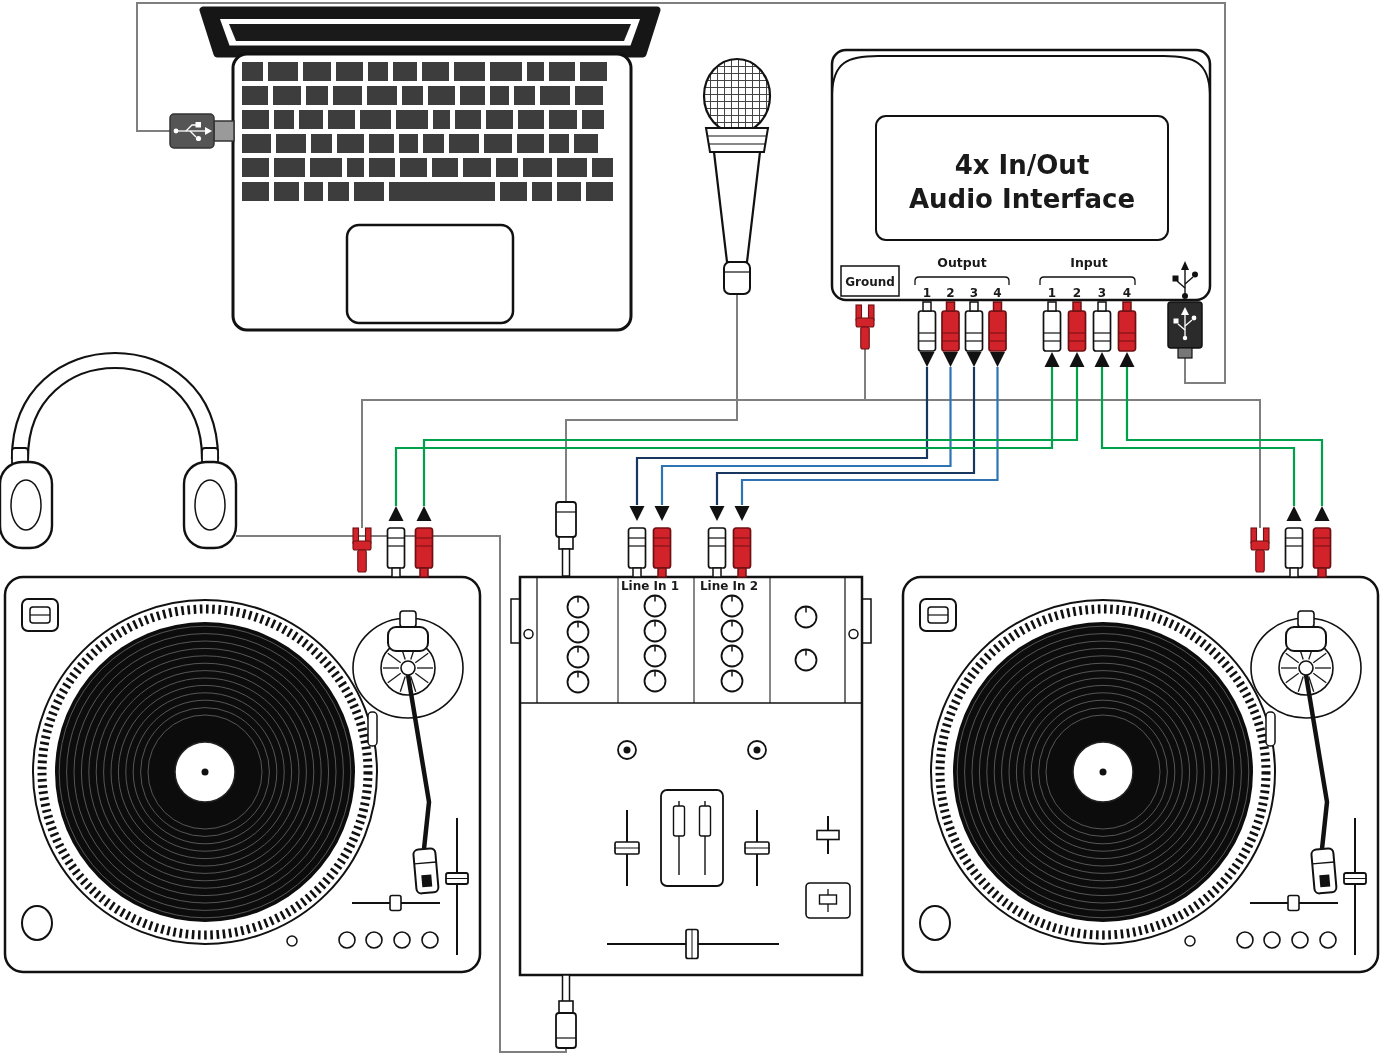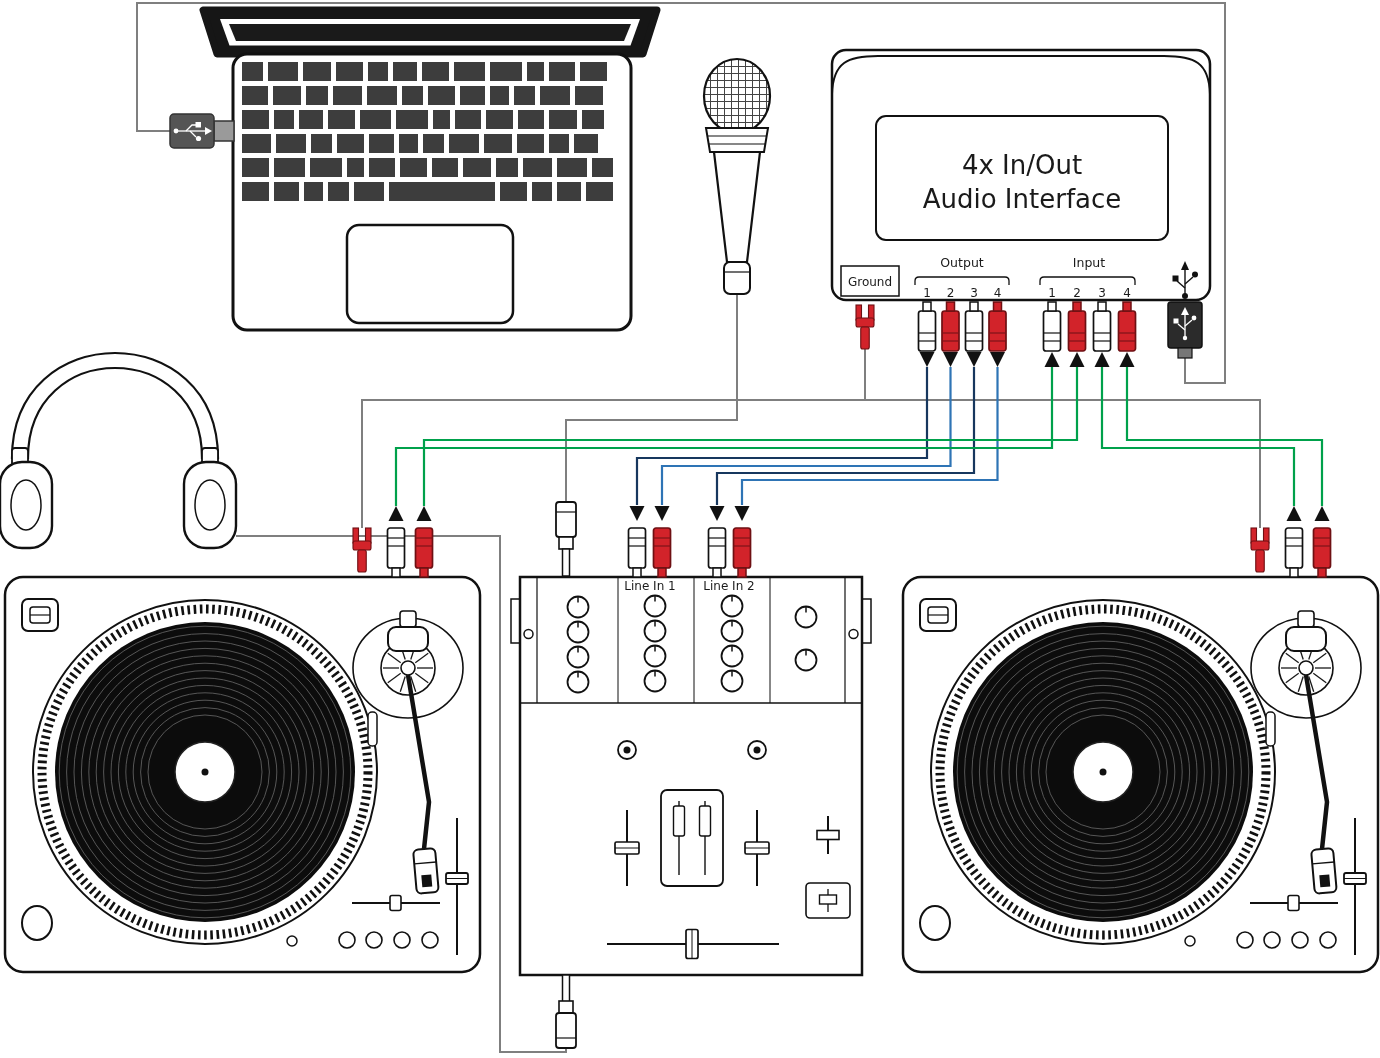--- a/index.html
+++ b/index.html
@@ -1,16 +1,16 @@
 <!DOCTYPE html>
 <html><head>
 <meta charset="utf-8">
 <style>
   html,body{margin:0;padding:0;background:#fff;}
-  .stage{width:1380px;height:1058px;position:relative;background:#fff;overflow:hidden;}
+  .stage{width:1380px;height:1058px;position:relative;background:#fff;overflow:hidden;font-weight:bold;}
   svg{display:block;}
   text{font-family:"DejaVu Sans","Liberation Sans",sans-serif;fill:#1a1a1a;}
   .t-big{font-size:26px;}
   .t-sm{font-size:12.5px;}
   .t-xs{font-size:12px;}
 </style>
 </head>
 <body>
 
 <div class="stage">

